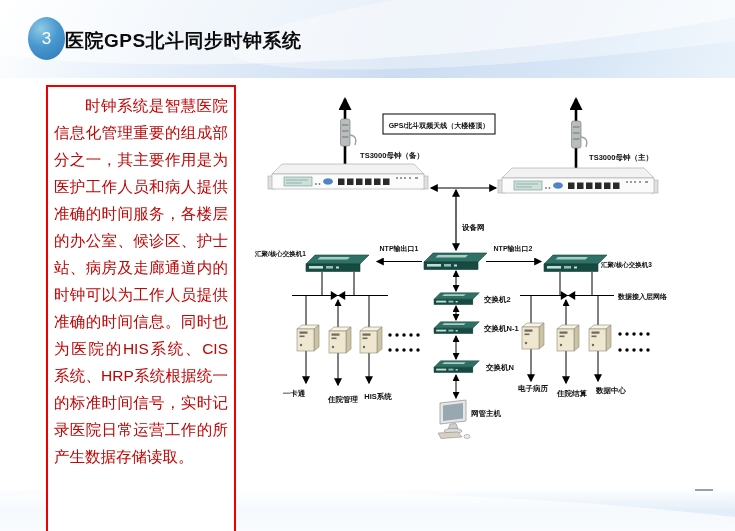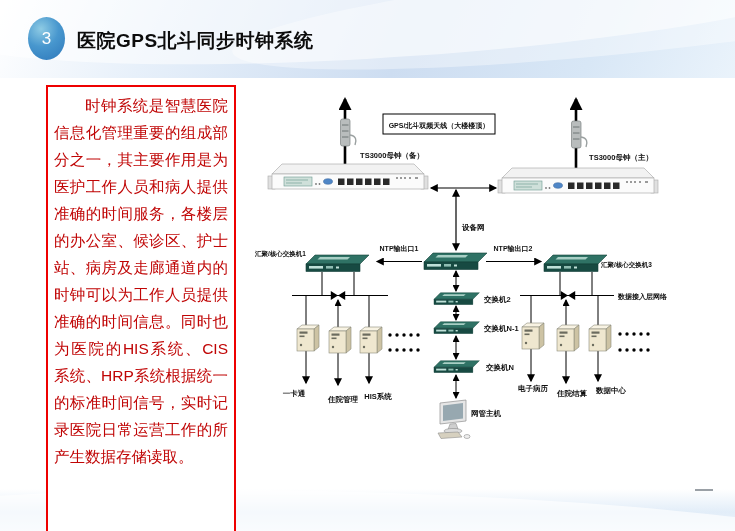--- a/index.html
+++ b/index.html
@@ -16,21 +16,21 @@
          background:rgba(255,255,255,.38); border-radius:50%; transform:rotate(-6deg); }
   .content-bg { position:absolute; top:78px; left:0; width:735px; height:412px; background:#ffffff; }
   .bband { position:absolute; bottom:0; left:0; width:735px; height:42px;
            background:linear-gradient(180deg,rgba(216,231,246,0) 0%,rgba(216,231,246,.75) 55%,#eef5fc 100%); }
   .sw3 { position:absolute; bottom:-54px; left:-120px; width:1020px; height:92px;
          background:rgba(255,255,255,.65); border-radius:50%; transform:rotate(2deg); }
 
   .badge { position:absolute; left:28px; top:17px; width:37px; height:43px; border-radius:50%;
            background:radial-gradient(circle at 35% 28%,#8ecbe4 0%,#4897ce 45%,#2d77ba 100%);
            color:#fff; font-size:17px; display:flex; align-items:center; justify-content:center; }
-  .title { position:absolute; left:77px; top:28px; font-size:19px; font-weight:bold;
+  .title { position:absolute; left:65px; top:28px; font-size:19px; font-weight:bold;
            color:#0c0c0c; letter-spacing:.5px; }
 
   .textbox { position:absolute; left:46px; top:85px; width:190px; height:528px;
              box-sizing:border-box; border:2px solid #ee0000; background:#fff;
              padding:5px 6px; overflow:hidden; }
   .textbox p { margin:0; font-size:15.5px; line-height:27px; color:#c00505;
                text-align:justify; text-indent:2em; }
 
   .fdash { position:absolute; left:695px; top:489px; width:18px; height:2px; background:#9aa0a6; }
 

